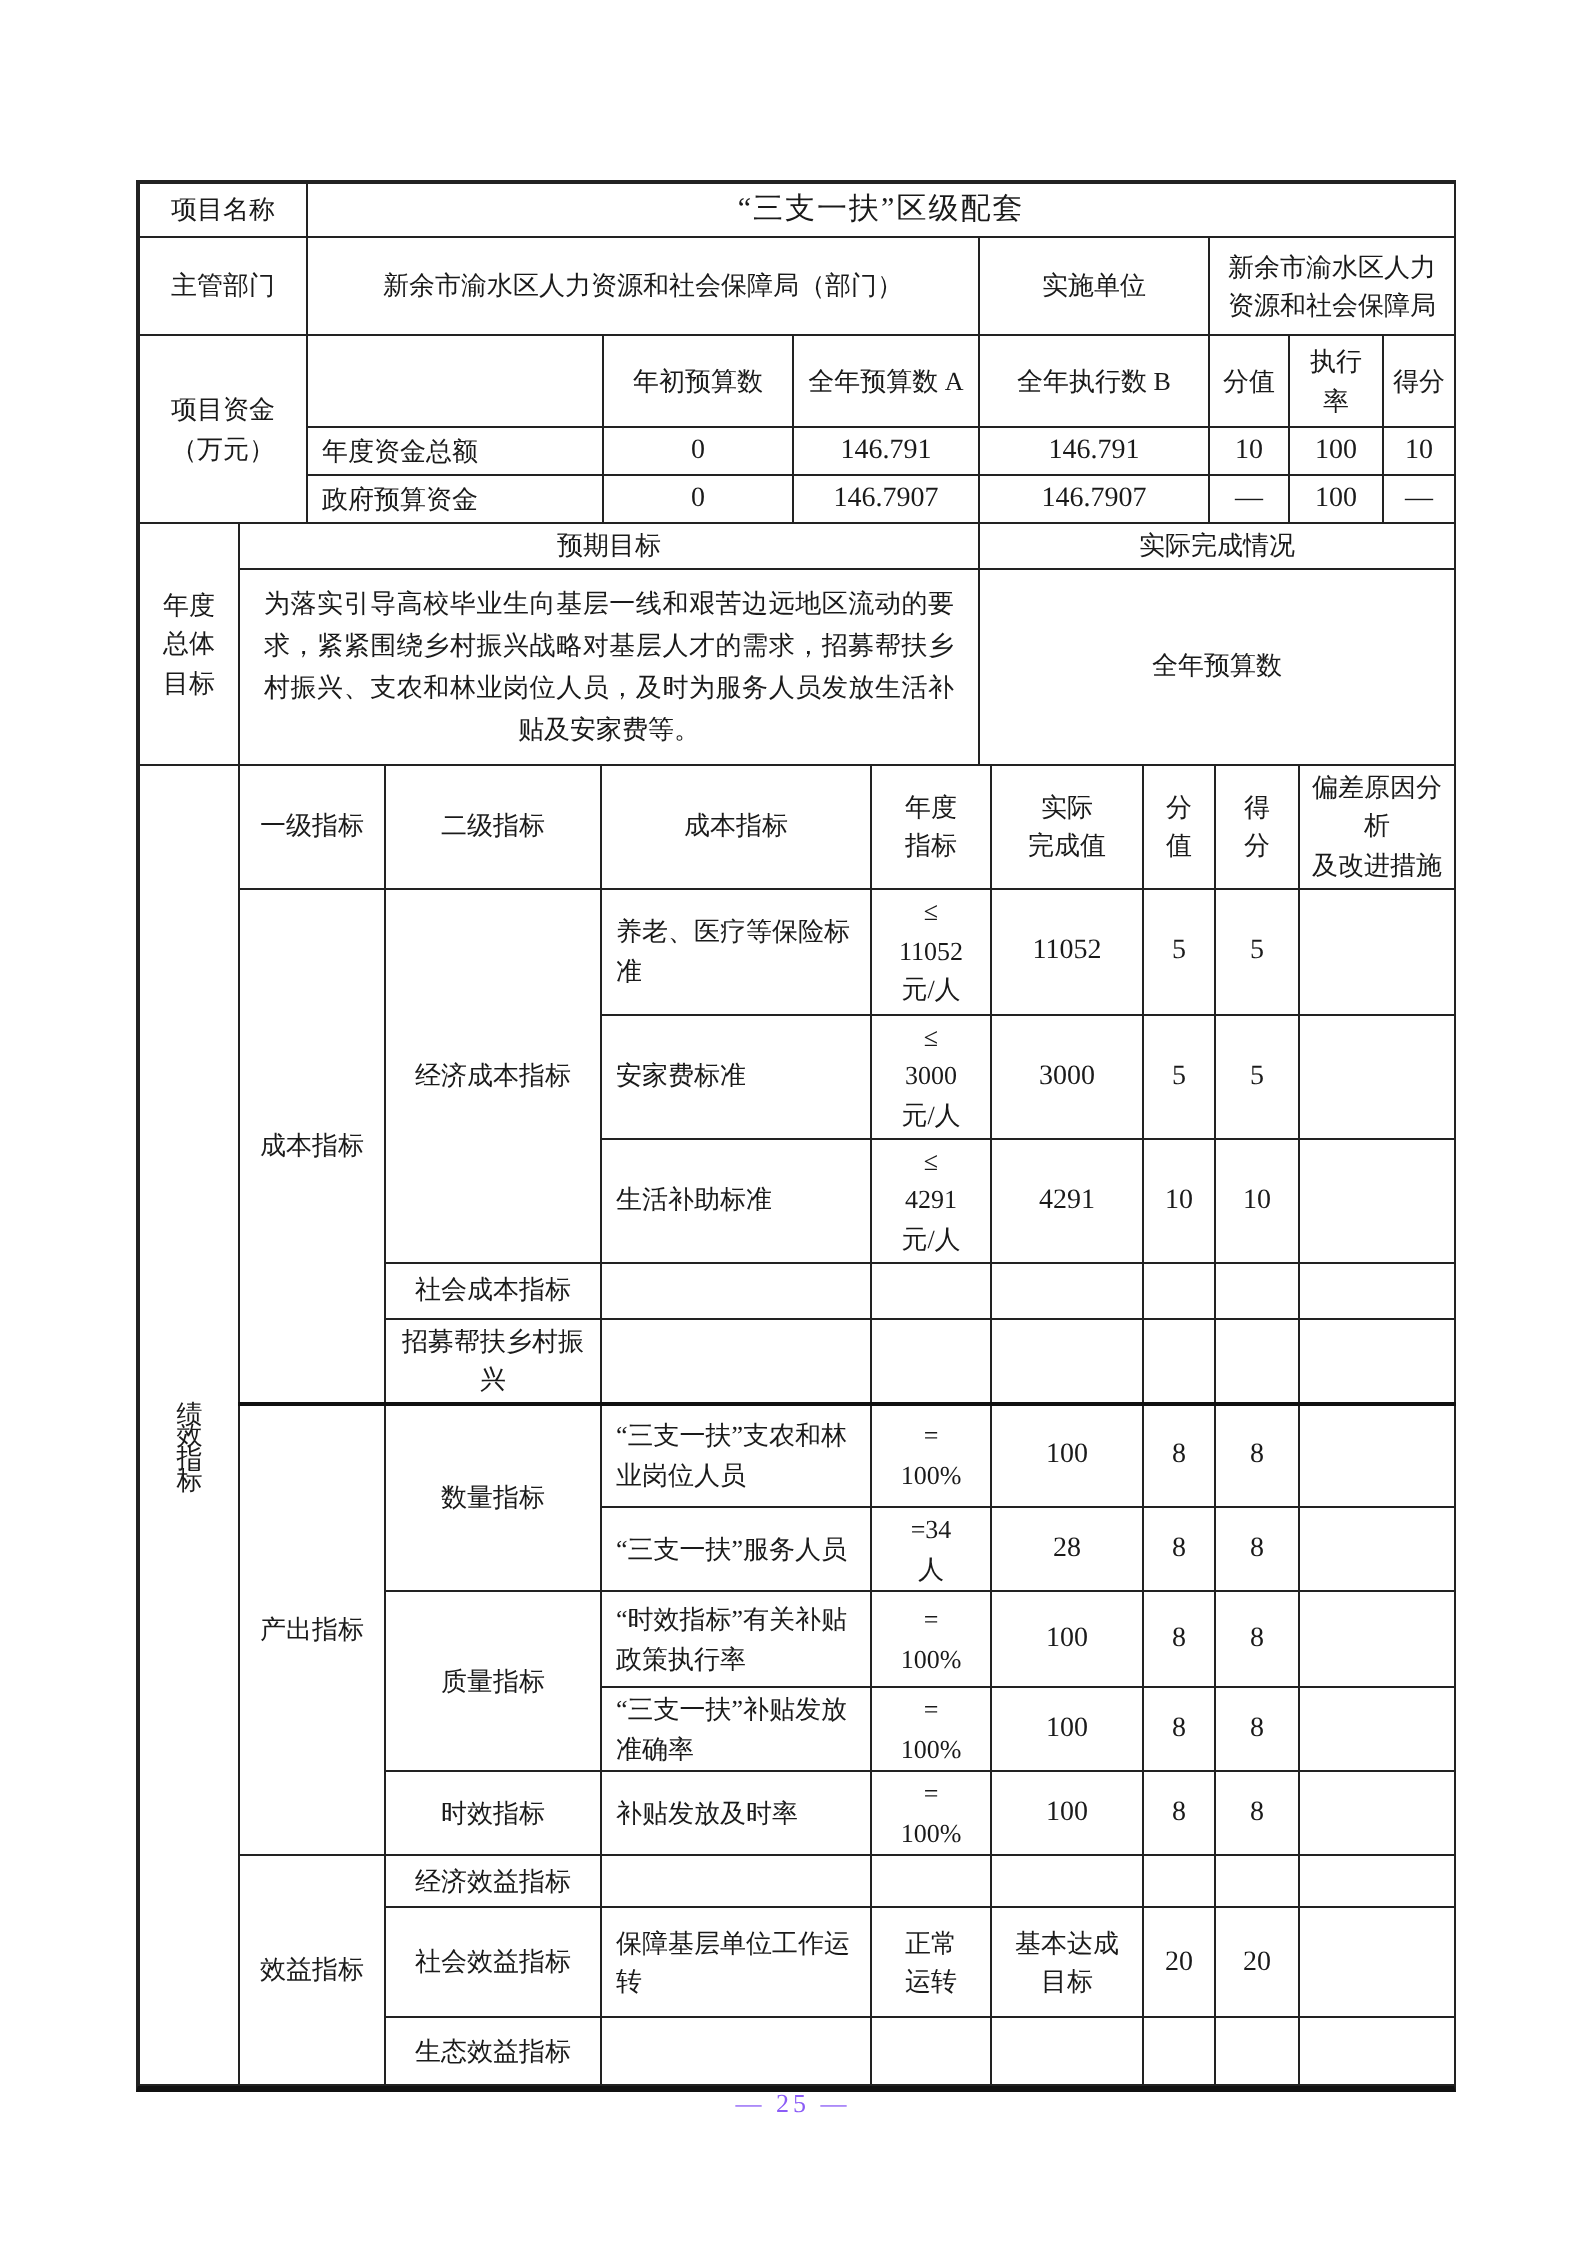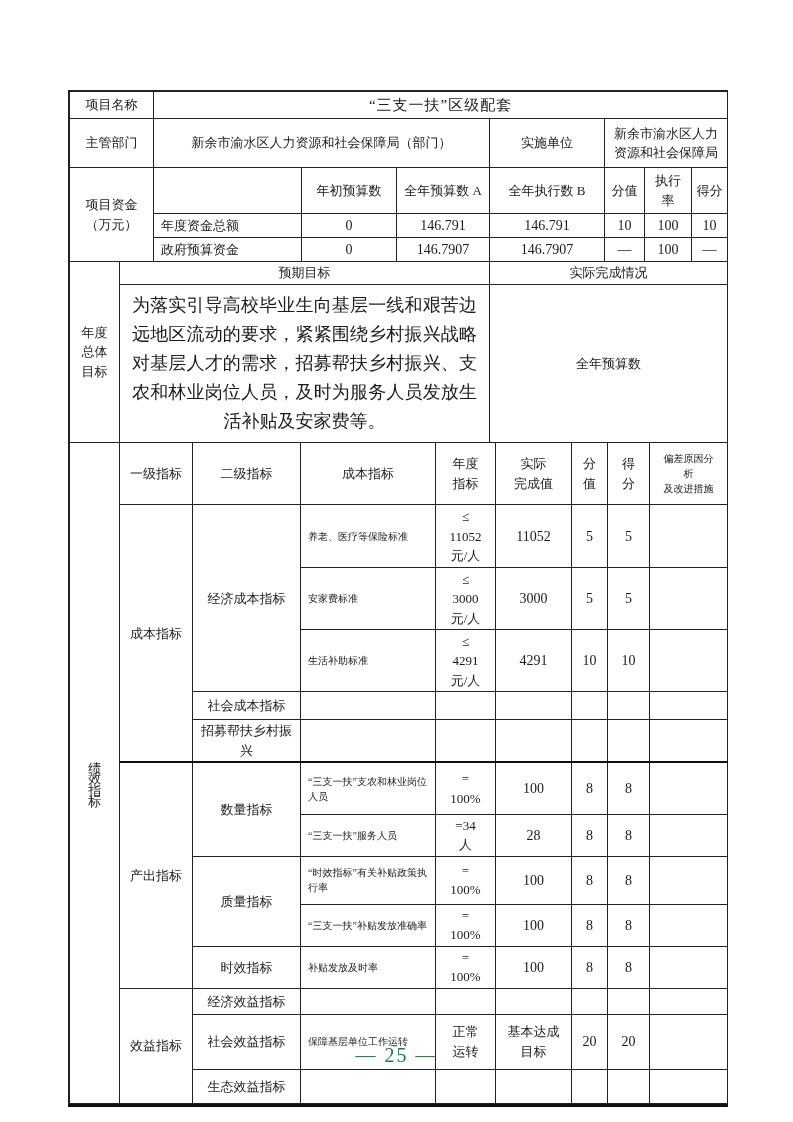--- a/index.html
+++ b/index.html
@@ -14,34 +14,34 @@
   td{
     border:1px solid #222;
     text-align:center;vertical-align:middle;
     font-size:13px;line-height:1.5;
     padding:1px 4px;overflow:hidden;word-break:break-all;
   }
   .pre{white-space:pre-line;margin-left:16px;}
   .left{text-align:left;padding-left:7px;padding-right:6px;}
   .title-cell{font-size:15px;letter-spacing:1px;}
   .num{font-size:14px;}
-  .small{font-size:10px;}
+  .small{font-size:13px;}
   .vert{
     writing-mode:vertical-lr;letter-spacing:11px;text-align:center;
     padding:0;
   }
   .goal-text{
     text-align:justify;text-align-last:center;
-    padding:6px 12px;line-height:1.62;font-size:18px;
+    padding:6px 12px;line-height:1.62;font-size:13px;
   }
   .thick-top td{border-top:2px solid #111;}
   .wrap{border:1px solid #222;border-bottom:3px solid #111;}
   .footer{
     position:absolute;left:0;top:1044px;width:793px;text-align:center;
-    font-size:20px;letter-spacing:2px;color:#15803d;
+    font-size:13px;letter-spacing:2px;color:#8b5cf6;
   }
 </style>
 </head>
 <body>
 
 <div class="sheet wrap">
 
   <table>
     <colgroup>
       <col style="width:84px">

